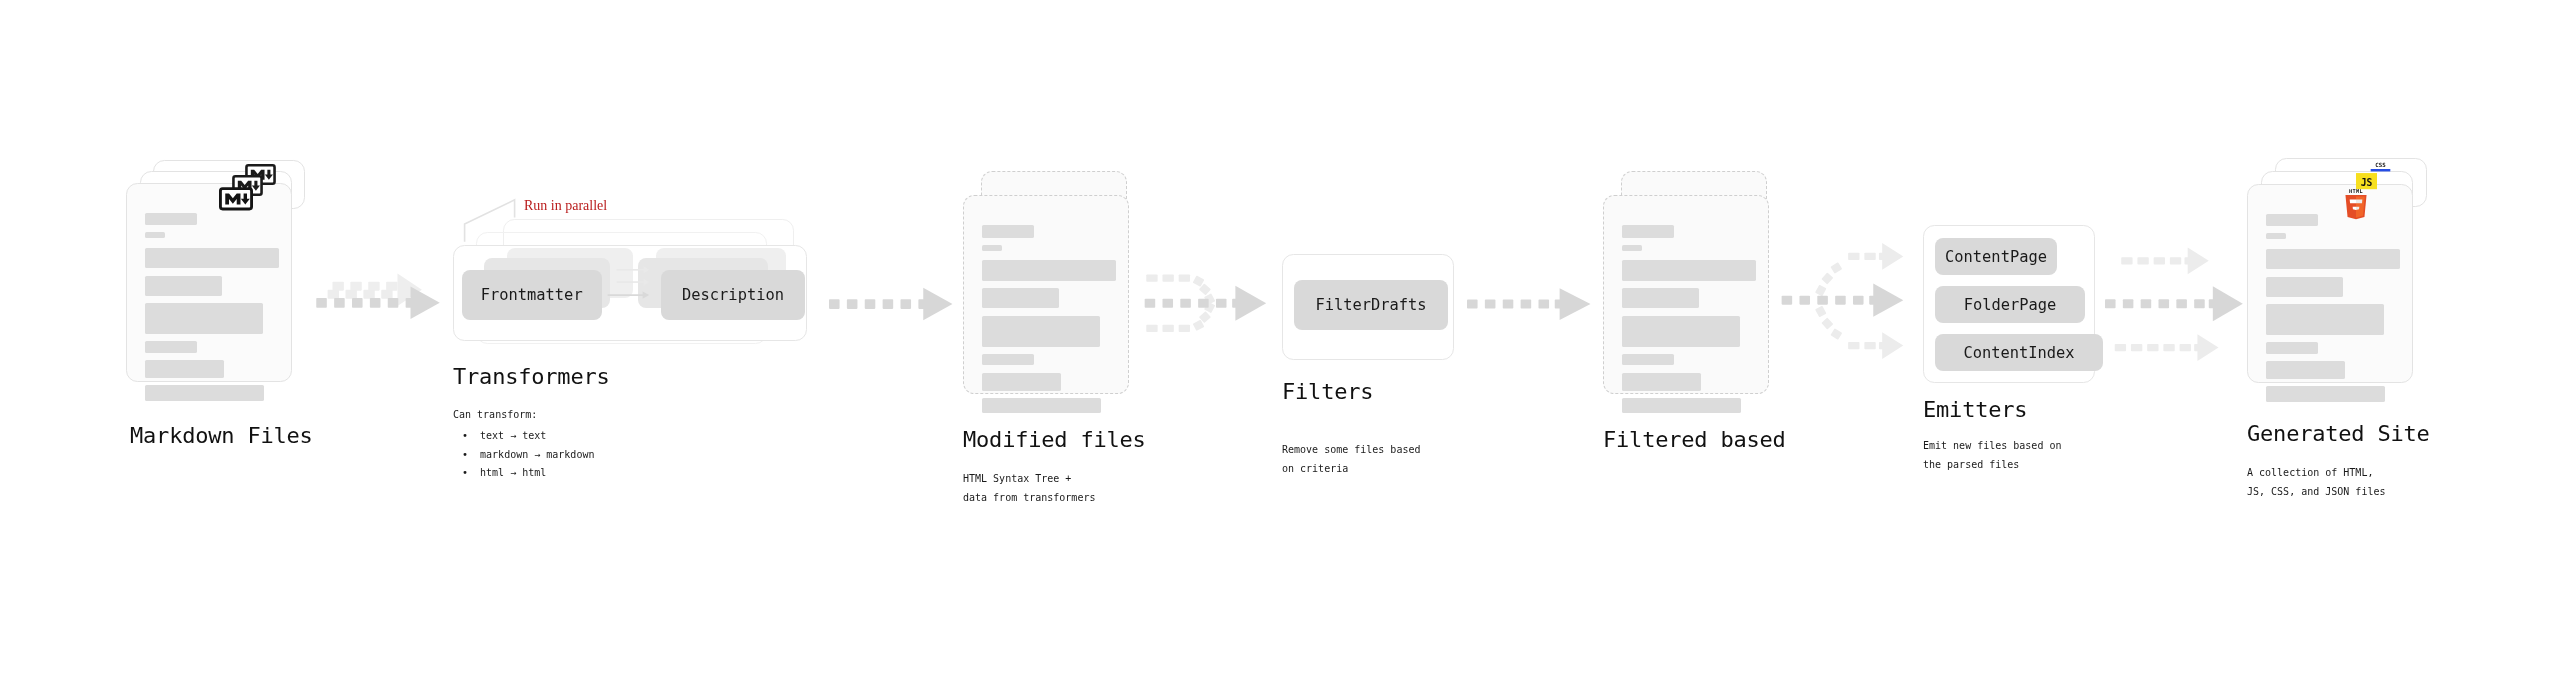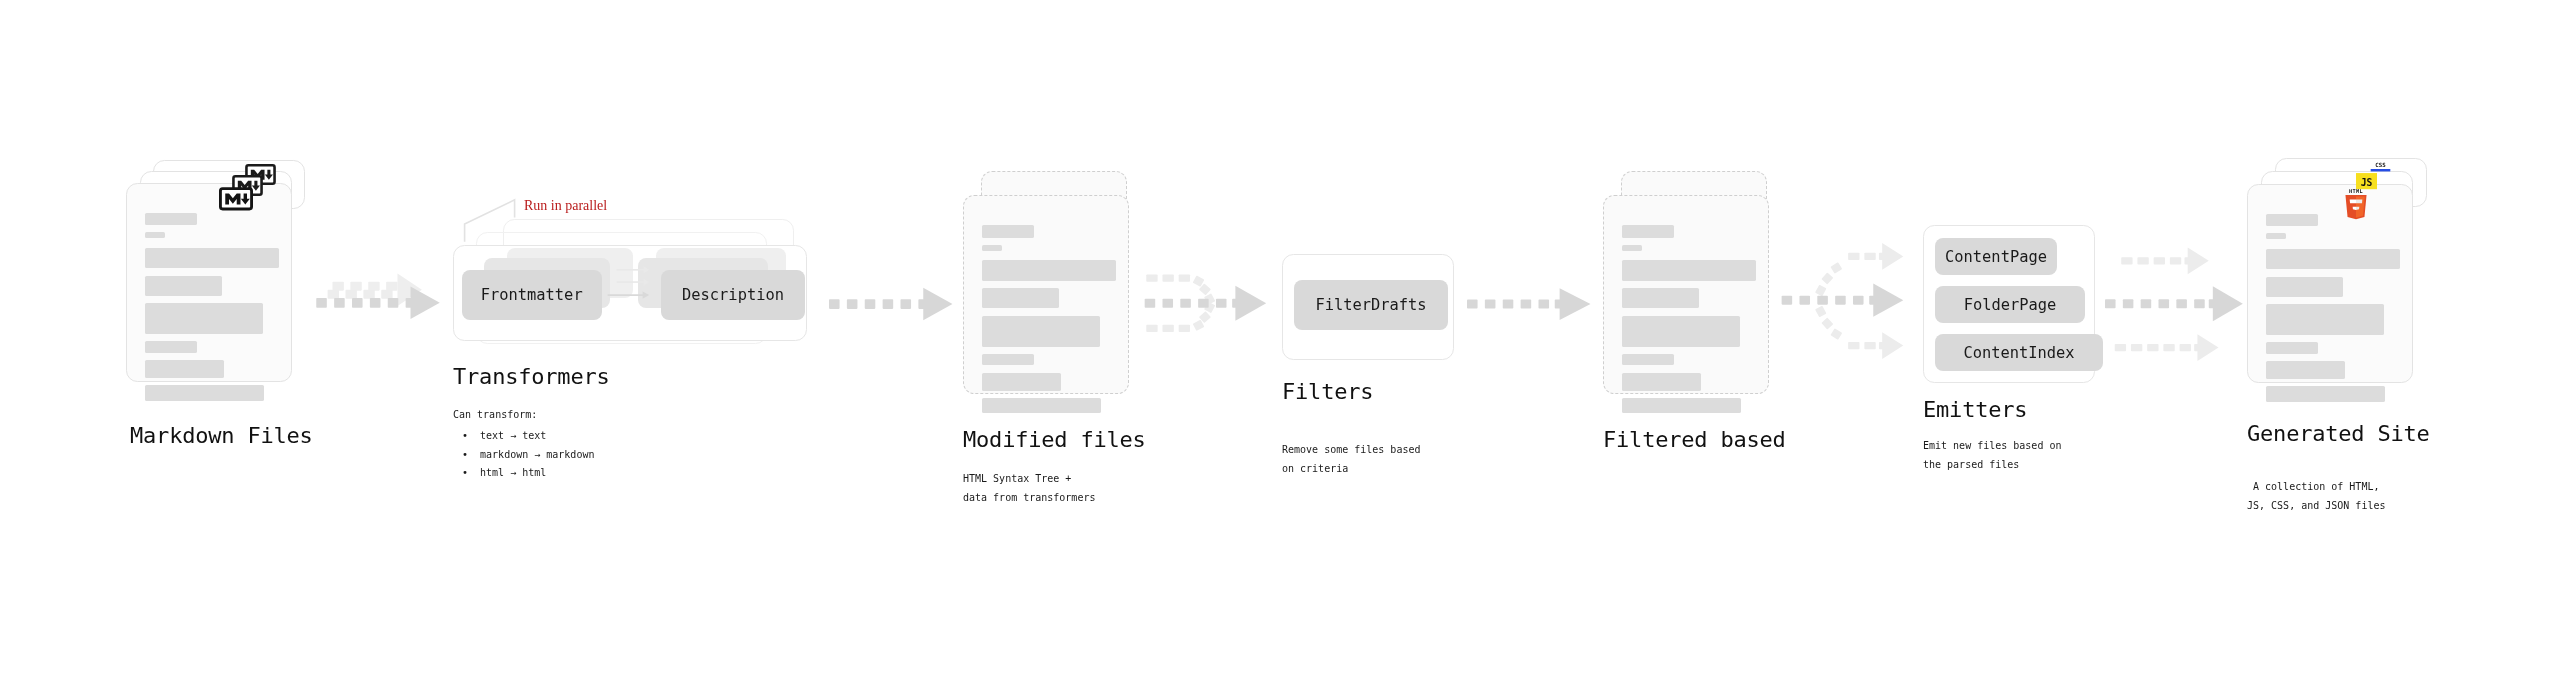--- a/index.html
+++ b/index.html
@@ -396,17 +396,17 @@
     <svg class="abs no-sel" style="left:95px; top:28.4px;" width="28" height="32.5" viewBox="0 0 34 40">
       <text x="17" y="8" font-family="'DejaVu Sans Mono',monospace" font-size="6.4" font-weight="bold" fill="#111111" text-anchor="middle" letter-spacing="0.5">HTML</text>
       <path d="M4 11 L6.6 38 L17 41 L27.4 38 L30 11 Z" fill="#e44d26"></path>
       <path d="M17 13 V39.2 L25.6 36.6 L27.8 13 Z" fill="#f16529"></path>
       <path d="M17 16.5 H9.2 l.5 4.6 H17 v-4.6 z M17 25.4 H12.9 l.3 3.1 3.8 1 v-4.1 z" fill="#ffffff"></path>
       <path d="M17 16.5 v4.6 h7.4 l.4-4.6 H17 z M17 25.4 v4.1 l3.7-1 .4-3.1 H17 z" fill="#ebebeb"></path>
     </svg>
   </div>
 
   <div class="title" style="left:2247px; top:421px;">Generated Site</div>
-  <div class="caption" style="left:2247px; top:478px;text-align:center;">A collection of HTML,
+  <div class="caption" style="left:2247px; top:464px;">A collection of HTML,
 JS, CSS, and JSON files</div>
 
 </div>
 
 
 </body></html>

